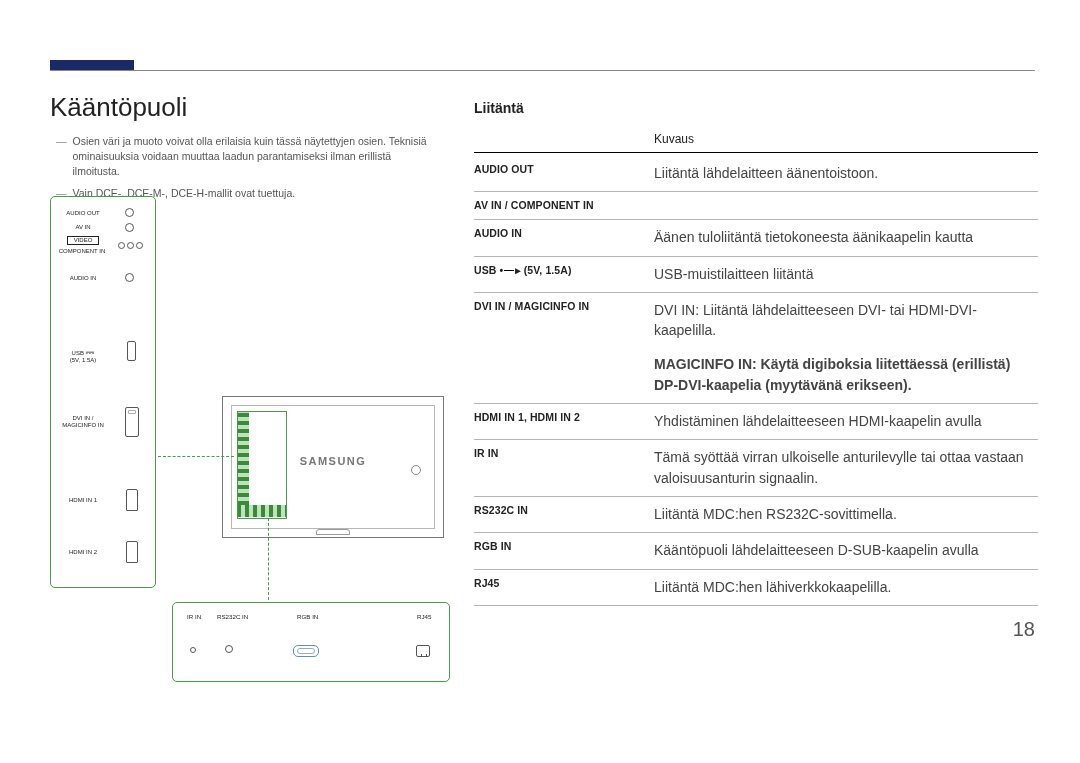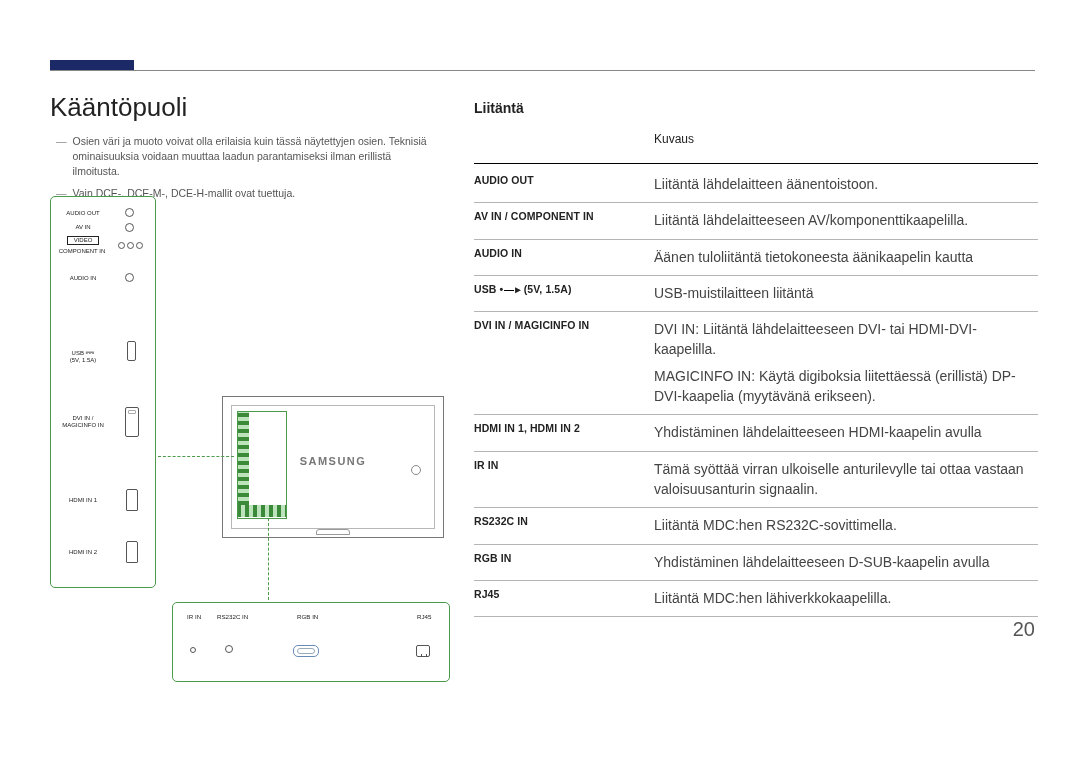--- a/index.html
+++ b/index.html
@@ -27,27 +27,27 @@
   .mon-vert { position: absolute; left: 14px; top: 14px; width: 12px; height: 94px; background: repeating-linear-gradient(0deg, #3a8a3a 0 4px, #bde3bd 4px 8px); }
   .mon-horiz { position: absolute; left: 14px; top: 108px; width: 50px; height: 12px; background: repeating-linear-gradient(90deg, #3a8a3a 0 4px, #bde3bd 4px 8px); }
   .brand { position: absolute; left: 50%; top: 58px; transform: translateX(-50%); font-size: 11px; letter-spacing: 1.5px; color: #777; font-weight: 600; }
   .mon-cam { position: absolute; right: 22px; top: 68px; width: 10px; height: 10px; border: 1px solid #888; border-radius: 50%; }
   .mon-stand-hole { position: absolute; left: 50%; transform: translateX(-50%); bottom: 2px; width: 34px; height: 6px; border: 1px solid #999; border-radius: 3px 3px 0 0; }
   
   .dashed-h { position: absolute; border-top: 1.4px dashed #4a9a4a; height: 0; }
   .dashed-v { position: absolute; border-left: 1.4px dashed #4a9a4a; width: 0; }
   
   .table { position: absolute; left: 474px; top: 100px; width: 564px; }
-  .thead { display: flex; border-bottom: 1.5px solid #000; padding-bottom: 17px; margin-bottom: 3px; }
+  .thead { display: flex; border-bottom: 1.5px solid #000; padding-bottom: 6px; margin-bottom: 3px; }
   .th-port { width: 180px; font-size: 14px; font-weight: 700; }
   .th-desc { flex: 1; font-size: 12px; font-weight: 400; margin-top: 32px; }
   .row { display: flex; border-bottom: 1px solid #b5b5b5; padding: 7px 0 8px 0; }
   .cell-port { width: 180px; font-size: 10.5px; font-weight: 700; letter-spacing: 0.1px; }
   .cell-desc { flex: 1; font-size: 14px; color: #444; line-height: 1.45; }
-  .cell-desc p + p { margin-top: 6px; }
+  .cell-desc p + p { margin-top: 14px; font-weight: bold; }
   .page-num { position: absolute; right: 45px; bottom: 24px; font-size: 20px; color: #555; font-weight: 300; }
   
   .usb-sym { font-size: 11px; display: inline-block; position: relative; top: 1px; }
   
   .dvi { width: 14px; height: 30px; }
   .hdmi { width: 12px; height: 22px; border-radius: 2px 2px 1px 1px; }
   .phono { width: 9px; height: 9px; }
   .usb { width: 9px; height: 20px; }
   .vga-shape { width: 26px; height: 12px; border-radius: 5px; position: relative; }
   .vga-shape::before { content:''; position:absolute; left:3px; top:2px; right:3px; bottom:2px; border:1px solid #9ab; border-radius:3px; }
@@ -145,23 +145,20 @@
     </div>
 
     <div class="row">
       <div class="cell-port">AUDIO OUT</div>
       <div class="cell-desc">
           <p>Liitäntä lähdelaitteen äänentoistoon.</p>
         </div>
     </div>
     <div class="row">
       <div class="cell-port">AV IN / COMPONENT IN</div>
-      <div class="cell-desc">
-          <p>Liitäntä lähdelaitteeseen AV/komponenttikaapelilla.</p>
-        </div>
     </div>
     <div class="row">
       <div class="cell-port">AUDIO IN</div>
       <div class="cell-desc">
           <p>Äänen tuloliitäntä tietokoneesta äänikaapelin kautta</p>
         </div>
     </div>
     <div class="row">
       <div class="cell-port">
         <span>USB </span><span>•<span style="display:inline-block;width:10px;border-top:1.3px solid #000;vertical-align:middle;margin:0 1px;"></span>▸</span><span> (5V, 1.5A)</span>
@@ -191,25 +188,25 @@
     </div>
     <div class="row">
       <div class="cell-port">RS232C IN</div>
       <div class="cell-desc">
           <p>Liitäntä MDC:hen RS232C-sovittimella.</p>
         </div>
     </div>
     <div class="row">
       <div class="cell-port">RGB IN</div>
       <div class="cell-desc">
-          <p>Yhdistäminen lähdelaitteeseen D-SUB-kaapelin avulla</p>
+          <p>Kääntöpuoli lähdelaitteeseen D-SUB-kaapelin avulla</p>
         </div>
     </div>
     <div class="row">
       <div class="cell-port">RJ45</div>
       <div class="cell-desc">
           <p>Liitäntä MDC:hen lähiverkkokaapelilla.</p>
         </div>
     </div>
   </div>
 
-  <div class="page-num">20</div>
+  <div class="page-num">18</div>
 </div>
 
 </body></html>

